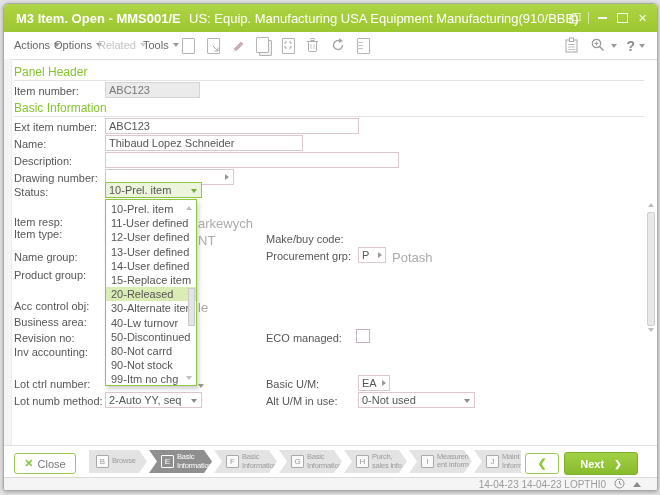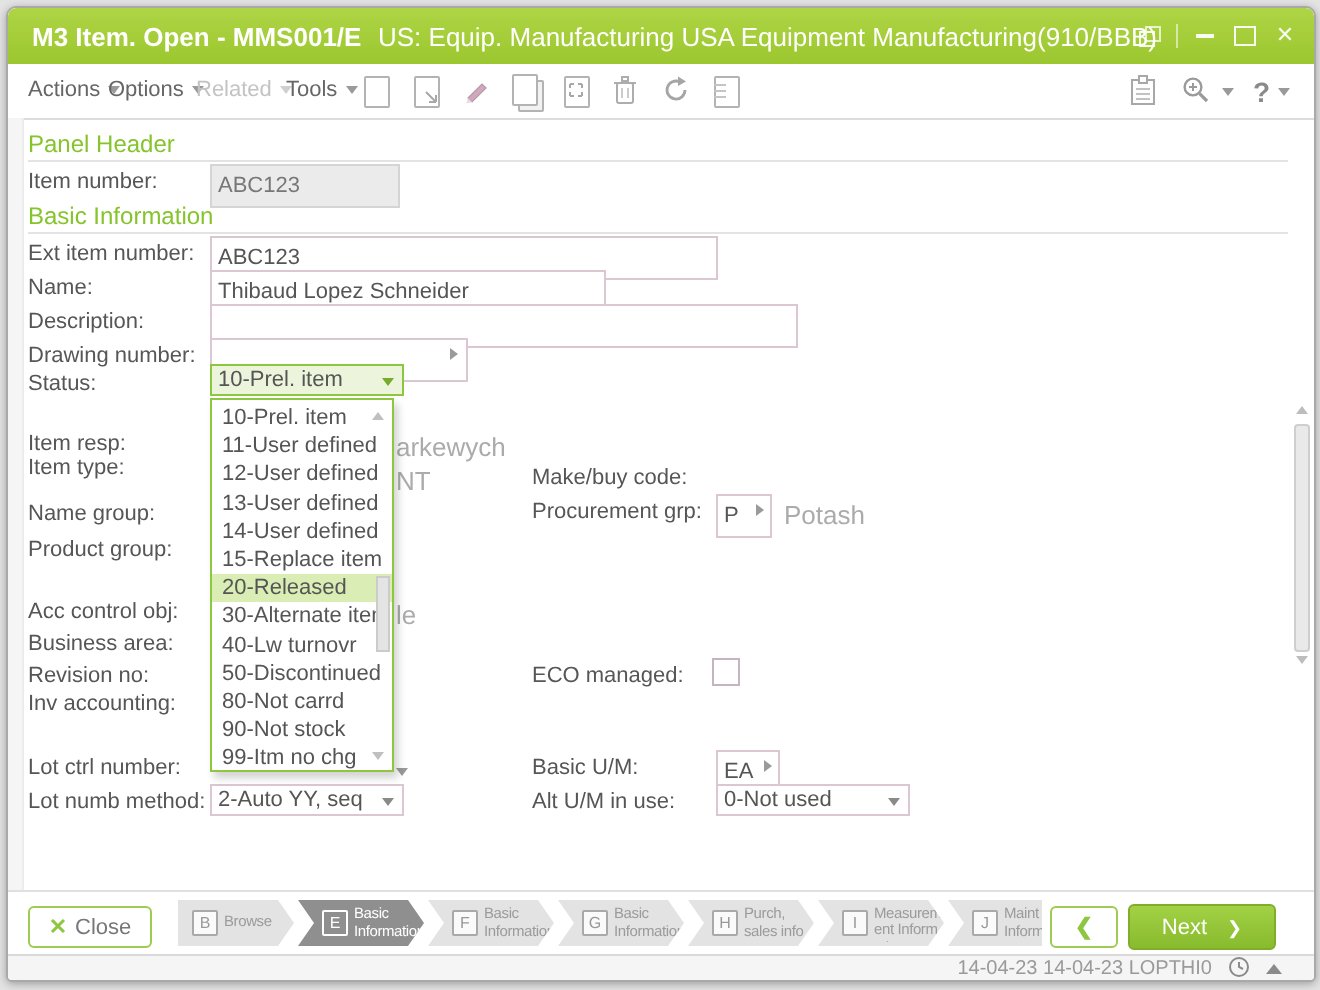--- a/index.html
+++ b/index.html
@@ -33,21 +33,21 @@
   
   .gutter{position:absolute;left:0;top:55px;width:7px;height:386px;background:#f5f5f5;border-right:1px solid #ececec;}
   .vsb-thumb{position:absolute;left:643px;top:208px;width:6px;height:112px;background:#e9e9e9;border:1px solid #cecece;border-radius:2px;}
   .vsb-up{position:absolute;left:644px;top:199px;width:0;height:0;border-left:3px solid transparent;border-right:3px solid transparent;border-bottom:4px solid #bdbdbd;}
   .vsb-dn{position:absolute;left:644px;top:324px;width:0;height:0;border-left:3px solid transparent;border-right:3px solid transparent;border-top:4px solid #bdbdbd;}
   .section{position:absolute;left:10px;font-size:12px;color:#85c42c;white-space:nowrap;}
   .hr{position:absolute;left:10px;width:630px;height:1px;background:#e3e3e3;}
   .lbl{position:absolute;left:10px;font-size:11px;color:#565656;white-space:nowrap;}
   .rlbl{left:262px;}
   .frag{position:absolute;font-size:13px;color:#ababab;white-space:nowrap;}
-  .inp{position:absolute;box-sizing:border-box;height:22px;border:1px solid #dcc6d1;background:#fff;
+  .inp{position:absolute;box-sizing:border-box;height:16px;border:1px solid #dcc6d1;background:#fff;
     font-family:"Liberation Sans",sans-serif;font-size:11px;color:#555;padding:0 3px;}
   .inp.ro{background:#ebebeb;border-color:#d5d5d5;color:#777;}
   .browse{position:absolute;width:0;height:0;border-left:4px solid #9a9a9a;border-top:3px solid transparent;border-bottom:3px solid transparent;}
   .sel{position:absolute;box-sizing:border-box;height:16px;border:1px solid #dcc6d1;background:#fff;
     font-size:11px;color:#555;line-height:14px;padding:0 14px 0 3px;cursor:pointer;white-space:nowrap;overflow:hidden;}
   .sel .caret{position:absolute;right:4px;top:6px;width:0;height:0;border-left:3.5px solid transparent;
     border-right:3.5px solid transparent;border-top:4px solid #8a8a8a;}
   .sel.open{background:#ecf4dc;border-color:#8dc63f;}
   .sel.open .caret{border-top-color:#76ab2e;}
   .hidden-caret{position:absolute;left:194px;top:380px;width:0;height:0;border-left:3.5px solid transparent;
@@ -60,21 +60,21 @@
   .dditem.hl{background:#d9edb4;}
   .dd-up{position:absolute;right:4px;top:6px;width:0;height:0;border-left:3px solid transparent;border-right:3px solid transparent;border-bottom:4px solid #c0c0c0;}
   .dd-dn{position:absolute;right:4px;bottom:5px;width:0;height:0;border-left:3px solid transparent;border-right:3px solid transparent;border-top:4px solid #c0c0c0;}
   .dd-thumb{position:absolute;right:1px;top:88px;width:5px;height:36px;background:#e4e4e4;border:1px solid #cbcbcb;}
   
   .footer{position:absolute;left:0;top:441px;right:0;height:32px;background:#fff;border-top:1px solid #e0e0e0;}
   .btn{position:absolute;box-sizing:border-box;height:21px;border:1px solid #9ecb52;border-radius:3px;background:#fff;
     display:flex;align-items:center;justify-content:center;font-size:11px;color:#777;cursor:pointer;gap:4px;}
   .btn .x{color:#8dc63f;font-weight:bold;font-size:11px;}
   .btn.prev{color:#8dc63f;font-weight:bold;}
-  .btn.next{background:linear-gradient(180deg,#a2d145 0%,#88bb2d 100%);border-color:#7fae29;color:#fff;font-weight:normal;gap:10px;}
+  .btn.next{background:linear-gradient(180deg,#a2d145 0%,#88bb2d 100%);border-color:#7fae29;color:#fff;font-weight:bold;gap:10px;}
   .steps{position:absolute;left:85px;top:4px;width:432px;height:23px;display:flex;gap:2px;overflow:hidden;}
   .step{flex:0 0 63px;width:63px;height:23px;background:#e3e3e3;display:flex;align-items:center;
     padding-left:12px;box-sizing:border-box;cursor:pointer;
     clip-path:polygon(0 0,calc(100% - 8px) 0,100% 50%,calc(100% - 8px) 100%,0 100%,8px 50%);}
   .step.first{flex-basis:58px;width:58px;padding-left:7px;clip-path:polygon(0 0,calc(100% - 8px) 0,100% 50%,calc(100% - 8px) 100%,0 100%);}
   .sletter{flex:0 0 11px;width:11px;height:11px;border:1px solid #a9a9a9;border-radius:1px;font-size:8px;
     line-height:11px;text-align:center;color:#999;background:#fafafa;}
   .slabel{margin-left:3px;width:44px;font-size:7.5px;line-height:8.5px;color:#9b9b9b;letter-spacing:-.2px;overflow:hidden;max-height:18px;}
   .step.active{background:#8f8f8f;}
   .step.active .sletter{border-color:#fff;color:#fff;background:transparent;}
@@ -267,21 +267,21 @@
   <span class="frag" style="left:388px;top:246px">Potash</span>
 
   <span class="lbl rlbl" style="top:328px">ECO managed:</span>
   <div class="checkbox"></div>
 
   <span class="lbl rlbl" style="top:374px">Basic U/M:</span>
   <input class="inp" style="left: 354px; top: 371px; width: 32px;" value="EA">
   <i class="browse" style="left:378px;top:376px"></i>
 
   <span class="lbl rlbl" style="top:391px">Alt U/M in use:</span>
-  <div class="sel" style="left:354px;top:388px;width:97px">
+  <div class="sel" style="left:354px;top:388px;width:117px">
     <span>0-Not used</span>
     <i class="caret"></i>
   </div>
 
   <div class="ddlist">
     <div class="dditem">10-Prel. item</div>
     <div class="dditem">11-User defined</div>
     <div class="dditem">12-User defined</div>
     <div class="dditem">13-User defined</div>
     <div class="dditem">14-User defined</div>

